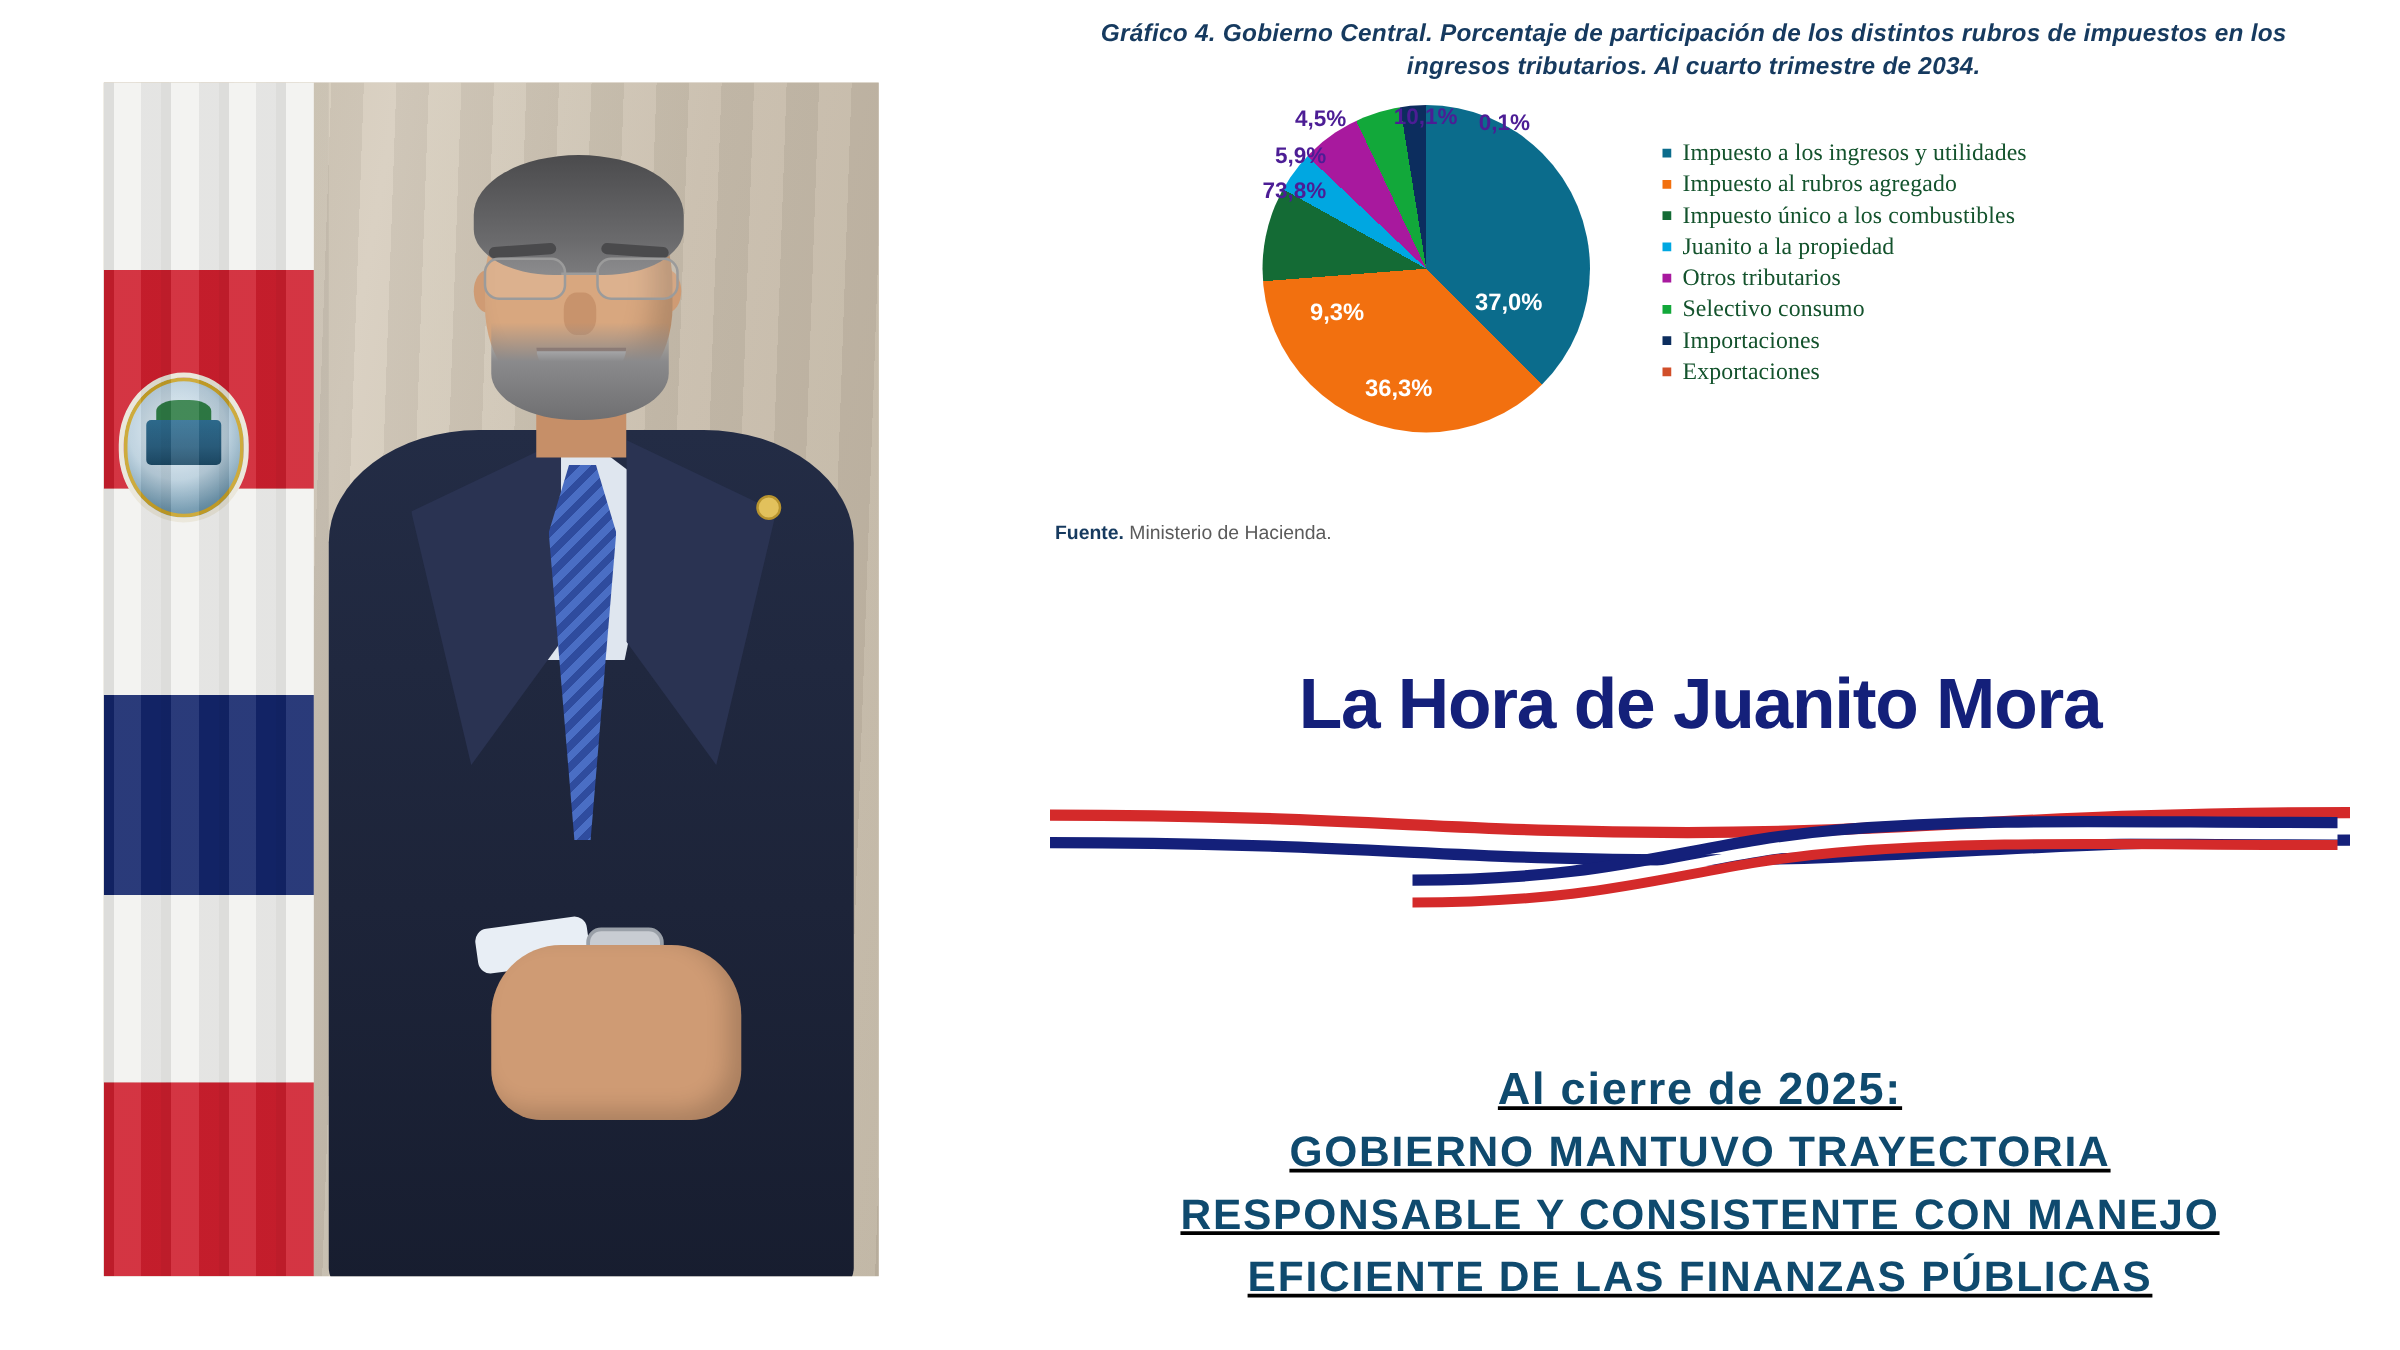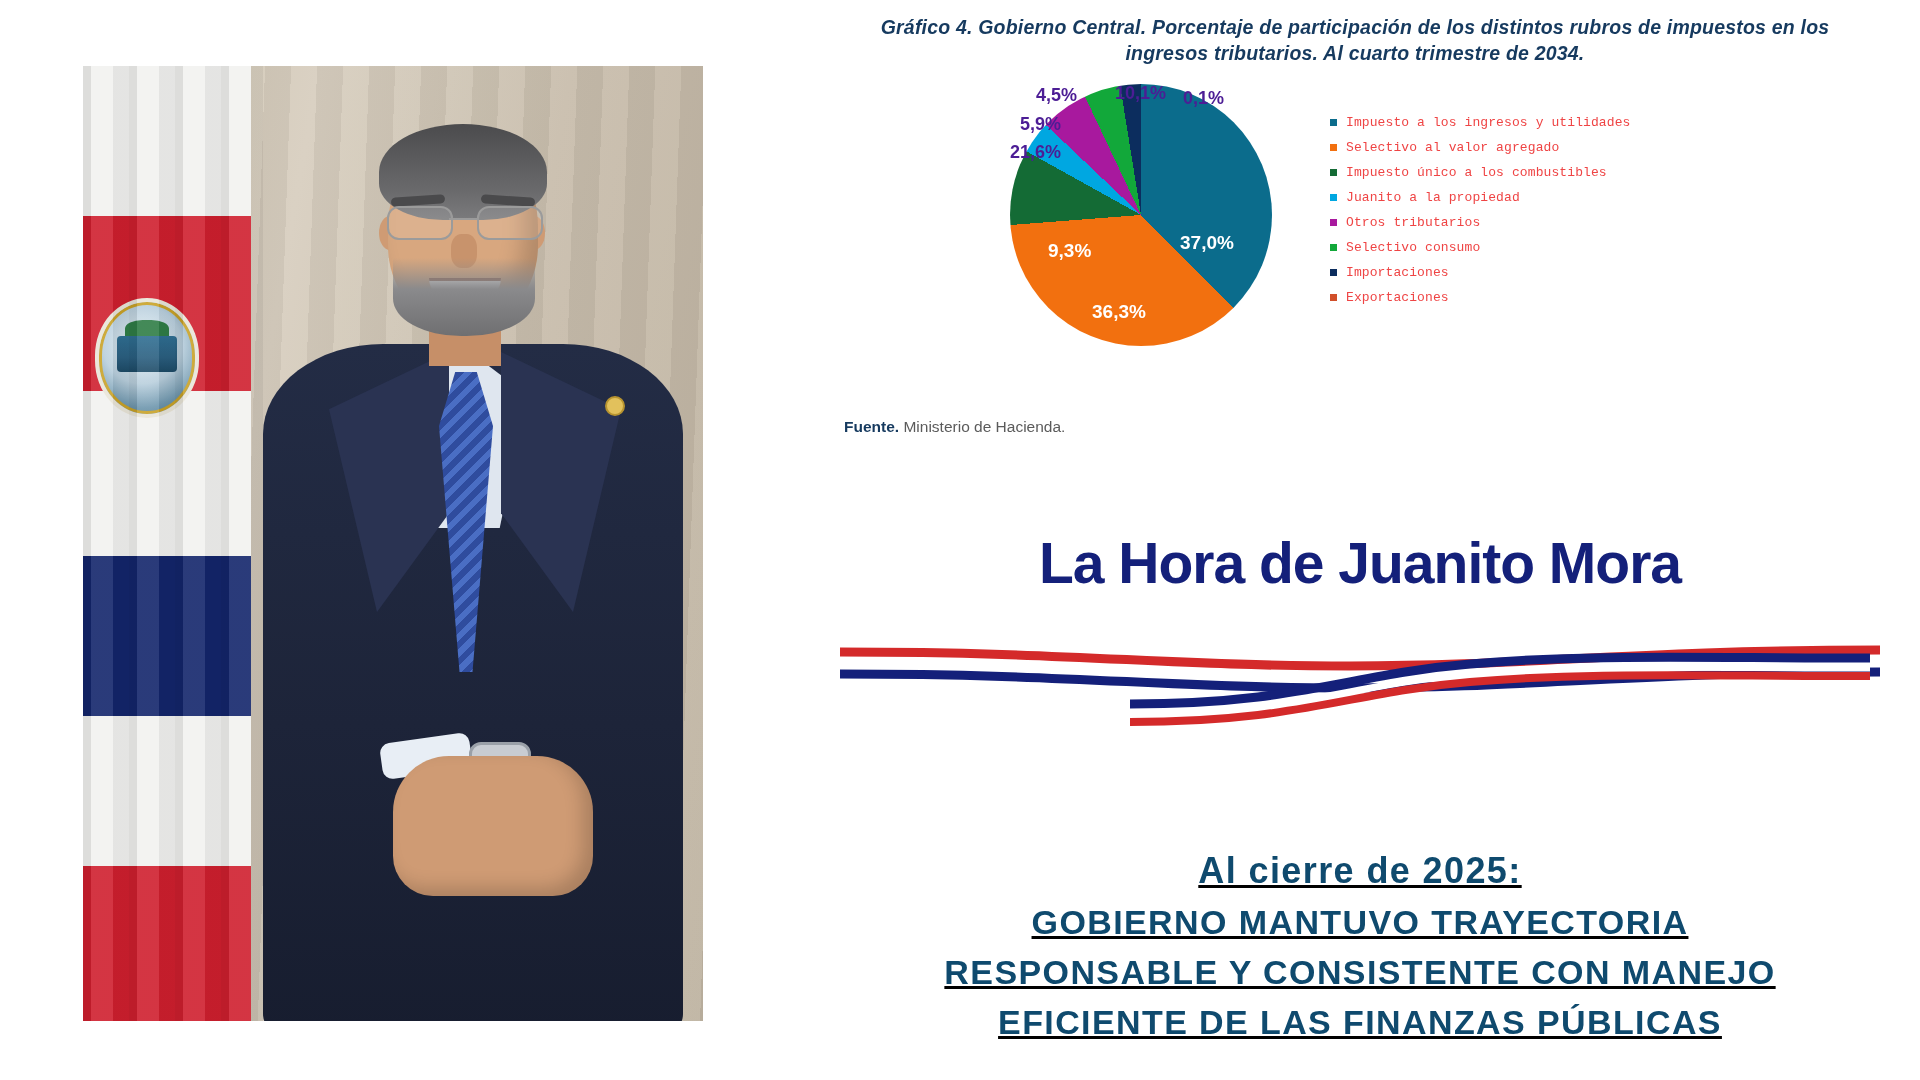--- a/index.html
+++ b/index.html
@@ -175,23 +175,23 @@
   }
   .leader { position:absolute; stroke:#9a9a9a; stroke-width:1.2; fill:none; }
 
   .legend { position:absolute; left:530px; top:34px; width:420px; }
   .legend-item {
     display:flex; align-items:center; gap:9px;
     height:25px; margin-bottom:0px;
   }
   .legend-dot { width:7px; height:7px; flex:0 0 7px; }
   .legend-text {
-    font-family:Liberation Mono, monospace;
-    font-size:13px;
-    color:#ef4444;
+    font-family:Liberation Serif, serif;
+    font-size:19px;
+    color:#14532d;
     letter-spacing:.1px;
     white-space:nowrap;
   }
 
   .source {
     position:absolute; left:44px; top:418px;
     font-family:"Liberation Sans", sans-serif;
     font-size:15.5px;
     color:#5b5b5b;
   }
@@ -283,35 +283,35 @@
           <path class="leader" d="M96,78 L126,88"></path>
           <path class="leader" d="M82,58 L118,72"></path>
         </svg>
 
         <div class="pie" id="pieEl" style="background: conic-gradient(rgb(11, 108, 140) 2deg, rgb(11, 108, 140) 135.067deg, rgb(242, 112, 15) 135.067deg, rgb(242, 112, 15) 265.616deg, rgb(20, 107, 53) 265.616deg, rgb(20, 107, 53) 299.063deg, rgb(0, 167, 225) 299.063deg, rgb(0, 167, 225) 313.449deg, rgb(168, 25, 158) 313.449deg, rgb(168, 25, 158) 334.667deg, rgb(18, 168, 58) 334.667deg, rgb(18, 168, 58) 350.851deg, rgb(12, 45, 94) 350.851deg, rgb(12, 45, 94) 361.64deg, rgb(209, 79, 42) 361.64deg, rgb(209, 79, 42) 362deg);"></div>
 
         <div class="slice-label" style="left:210px; top:116px;">37,0%</div>
         <div class="slice-label" style="left:122px; top:185px;">36,3%</div>
         <div class="slice-label" style="left:78px; top:124px;">9,3%</div>
 
-        <div class="outer-label" style="left:40px; top:66px;">21,6%</div>
+        <div class="outer-label" style="left:40px; top:66px;">73,8%</div>
         <div class="outer-label" style="left:50px; top:38px;">5,9%</div>
         <div class="outer-label" style="left:66px; top:9px;">4,5%</div>
         <div class="outer-label" style="left:145px; top:7px;">10,1%</div>
         <div class="outer-label" style="left:213px; top:12px;">0,1%</div>
       </div>
 
       <div class="legend">
         <div class="legend-item">
           <span class="legend-dot" style="background:#0b6c8c"></span>
           <span class="legend-text">Impuesto a los ingresos y utilidades</span>
         </div>
         <div class="legend-item">
           <span class="legend-dot" style="background:#f2700f"></span>
-          <span class="legend-text">Selectivo al valor agregado</span>
+          <span class="legend-text">Impuesto al rubros agregado</span>
         </div>
         <div class="legend-item">
           <span class="legend-dot" style="background:#146b35"></span>
           <span class="legend-text">Impuesto único a los combustibles</span>
         </div>
         <div class="legend-item">
           <span class="legend-dot" style="background:#00a7e1"></span>
           <span class="legend-text">Juanito a la propiedad</span>
         </div>
         <div class="legend-item">

